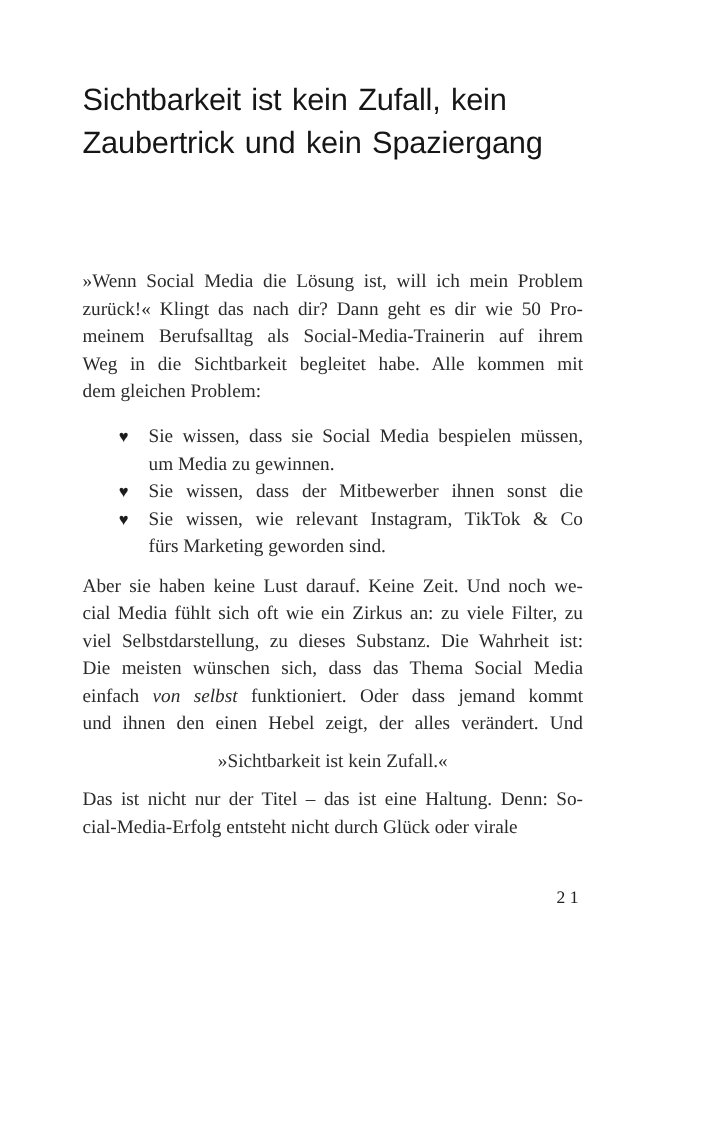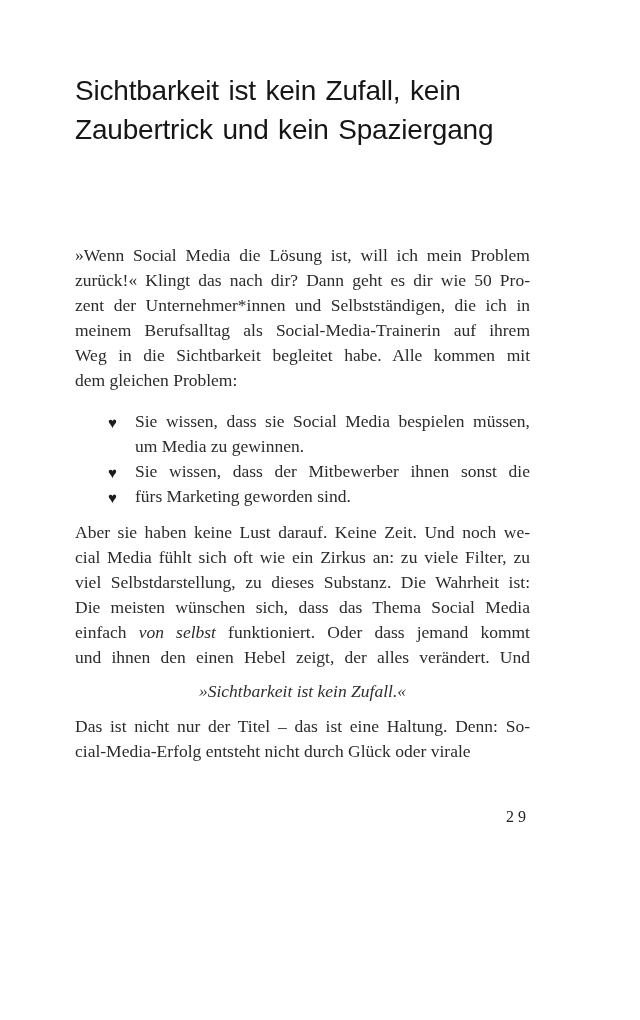--- a/index.html
+++ b/index.html
@@ -54,21 +54,20 @@
     position: absolute;
     left: -27px;
     top: 2px;
     font-size: 15px;
     line-height: 25px;
     color: #1c1c1c;
   }
   .para-middle { margin-top: 11px; }
   .quote {
     margin-top: 9px;
-    font-style: italic;
     font-size: 17.5px;
     line-height: 25px;
     text-align: center;
     color: #2e2e2e;
   }
   .para-closing { margin-top: 10px; }
   .pagenum {
     margin-top: 41px;
     text-align: right;
     font-size: 16px;
@@ -82,52 +81,52 @@
 
 <div class="page">
   <h1 class="heading">
       <div class="line">Sichtbarkeit ist kein Zufall, kein</div>
       <div class="line">Zaubertrick und kein Spaziergang</div>
     </h1>
 
   <div class="para para-intro justify">
       <div class="line just">»Wenn Social Media die Lösung ist, will ich mein Problem</div>
       <div class="line just">zurück!« Klingt das nach dir? Dann geht es dir wie 50 Pro-</div>
-      <div class="line just">zent der Unternehmer*innen und Selbstständigen, die ich in</div>
       <div class="line just">meinem Berufsalltag als Social-Media-Trainerin auf ihrem</div>
       <div class="line just">Weg in die Sichtbarkeit begleitet habe. Alle kommen mit</div>
       <div class="line">dem gleichen Problem:</div>
     </div>
 
   <div class="bullets">
       <div class="bullet-item">
         <span class="bullet-marker">♥</span>
         <div class="line just">Sie wissen, dass sie Social Media bespielen müssen,</div>
         <div class="line">um Media zu gewinnen.</div>
       </div>
       <div class="bullet-item">
         <span class="bullet-marker">♥</span>
         <div class="line just">Sie wissen, dass der Mitbewerber ihnen sonst die</div>
       </div>
       <div class="bullet-item">
         <span class="bullet-marker">♥</span>
+        <div class="line just">Sie wissen, wie relevant Instagram, TikTok &amp; Co</div>
         <div class="line">fürs Marketing geworden sind.</div>
       </div>
     </div>
 
   <div class="para para-middle justify">
       <div class="line just">Aber sie haben keine Lust darauf. Keine Zeit. Und noch we-</div>
       <div class="line just">cial Media fühlt sich oft wie ein Zirkus an: zu viele Filter, zu</div>
       <div class="line just">viel Selbstdarstellung, zu dieses Substanz. Die Wahrheit ist:</div>
       <div class="line just">Die meisten wünschen sich, dass das Thema Social Media</div>
       <div class="line just">einfach <i>von selbst</i> funktioniert. Oder dass jemand kommt</div>
       <div class="line just">und ihnen den einen Hebel zeigt, der alles verändert. Und</div>
     </div>
 
   <div class="quote">»Sichtbarkeit ist kein Zufall.«</div>
 
   <div class="para para-closing justify">
       <div class="line just">Das ist nicht nur der Titel – das ist eine Haltung. Denn: So-</div>
       <div class="line">cial-Media-Erfolg entsteht nicht durch Glück oder virale</div>
     </div>
 
-  <div class="pagenum">29</div>
+  <div class="pagenum">21</div>
 </div>
 
 </body></html>

